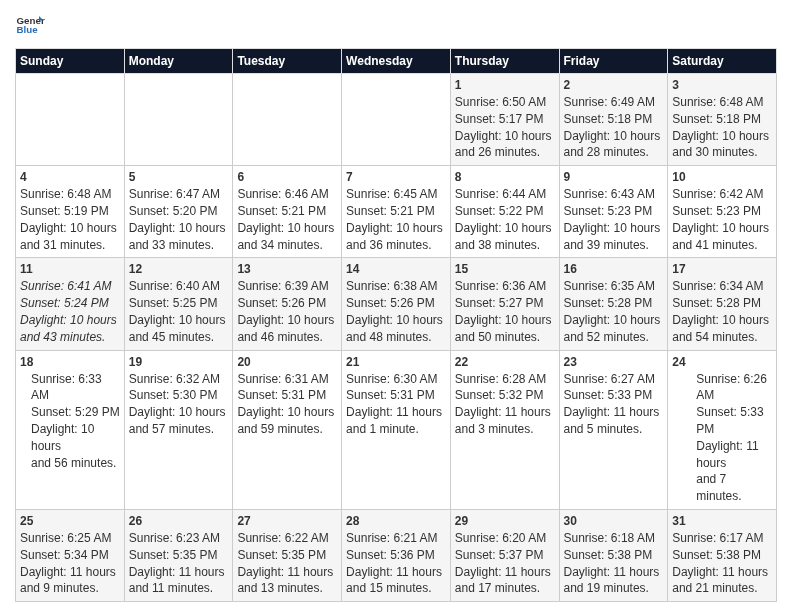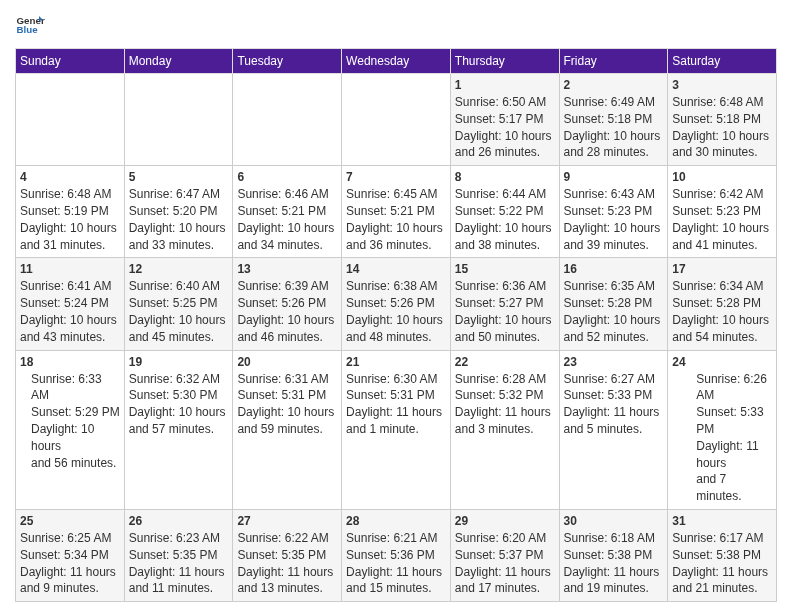--- a/index.html
+++ b/index.html
@@ -37,24 +37,24 @@
     .subtitle {
       font-size: 15px;
       color: #555;
     }
     table {
       width: 100%;
       border-collapse: collapse;
       table-layout: fixed;
     }
     thead tr th {
-      background-color: #4c1d95;
+      background-color: #0f172a;
       color: #fff;
       font-size: 12px;
-      font-weight: normal;
+      font-weight: bold;
       padding: 5px 4px;
       text-align: left;
       border: 1px solid #ddd;
     }
     tbody tr td {
       border: 1px solid #ccc;
       vertical-align: top;
       padding: 4px 4px;
       font-size: 10.5px;
       color: #333;
@@ -187,21 +187,21 @@
           <span class="day-number">10</span>
           <div class="day-info" style="white-space: pre-line;">Sunrise: 6:42 AM
 Sunset: 5:23 PM
 Daylight: 10 hours
 and 41 minutes.</div>
         </td>
       </tr>
       <tr>
         <td>
           <span class="day-number">11</span>
-          <div class="day-info" style="white-space: pre-line;">Sunrise: 6:41 AM
+          <div class="day-info" style="white-space: pre-line; font-style: italic;">Sunrise: 6:41 AM
 Sunset: 5:24 PM
 Daylight: 10 hours
 and 43 minutes.</div>
         </td>
         <td>
           <span class="day-number">12</span>
           <div class="day-info" style="white-space: pre-line;">Sunrise: 6:40 AM
 Sunset: 5:25 PM
 Daylight: 10 hours
 and 45 minutes.</div>

